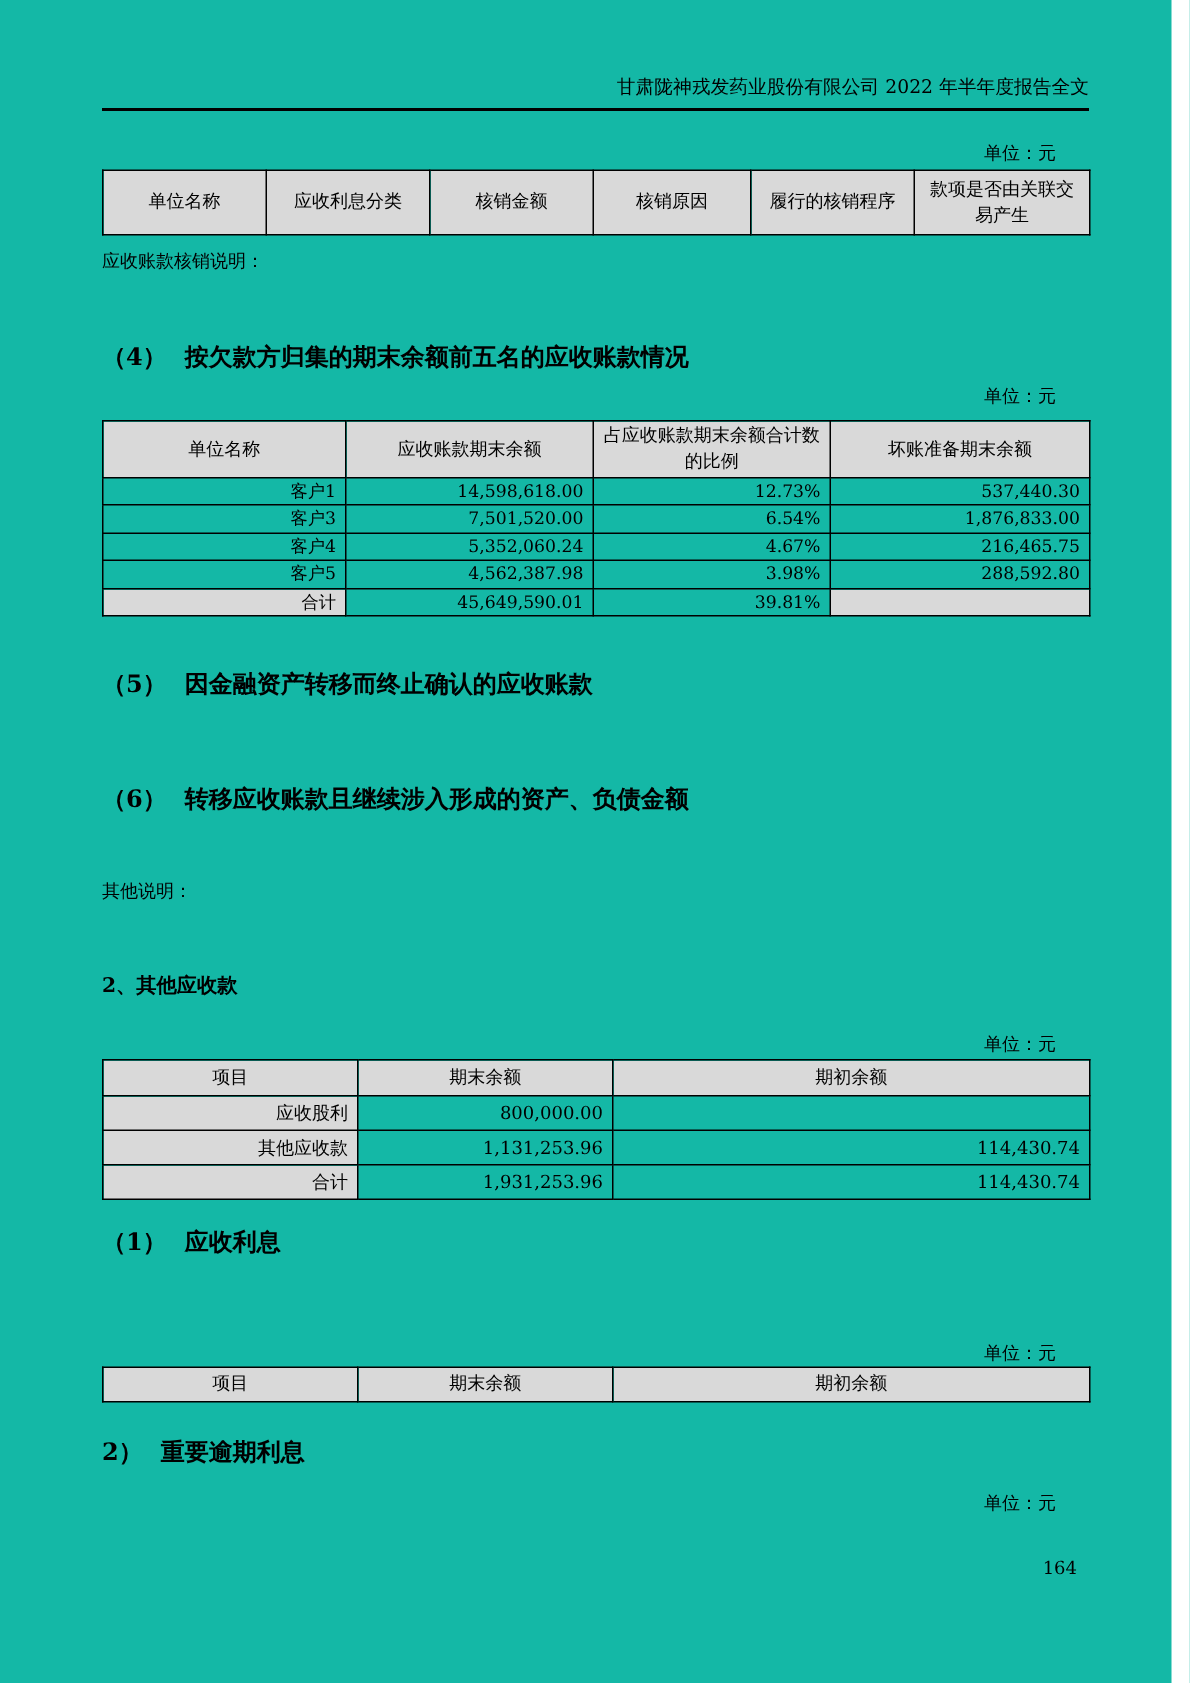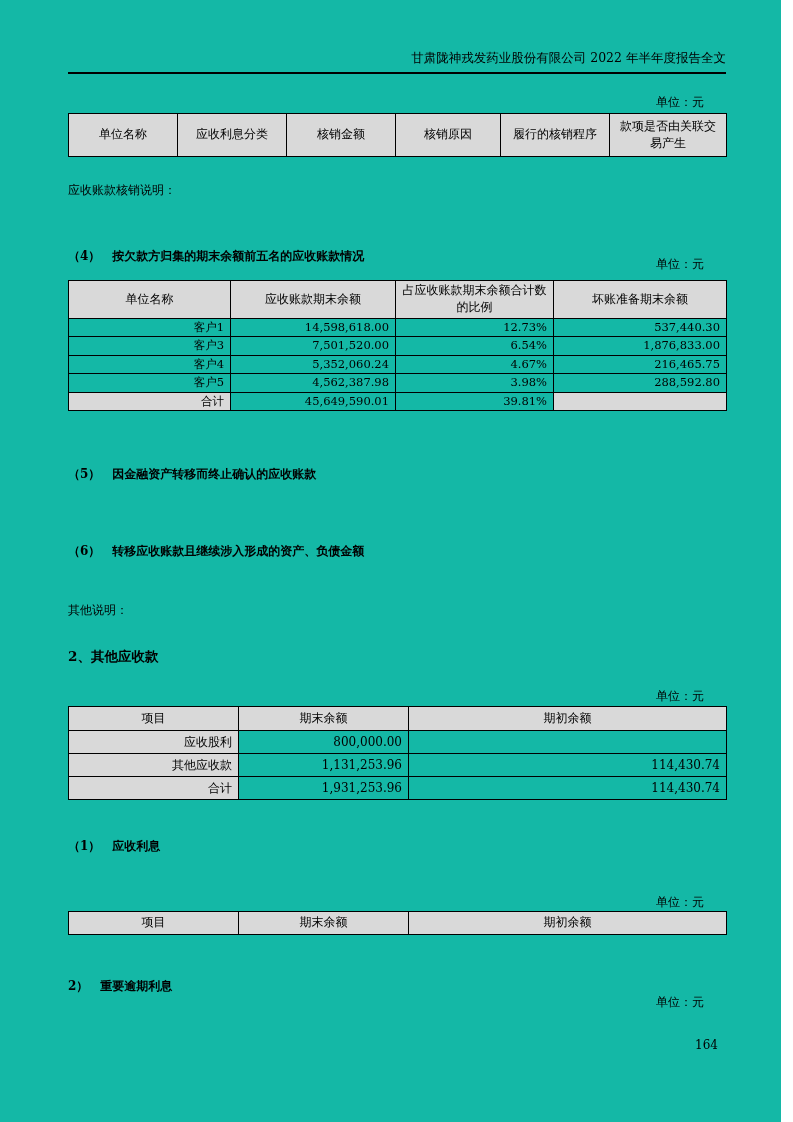--- a/index.html
+++ b/index.html
@@ -56,22 +56,22 @@
 
   
   .t1 td.hdr { height:40px; font-size:12px; }
   .t2 td.hdr { height:33px; }
   .t2 td.data { height:15.5px; font-size:11.5px; line-height:1; }
   .t3 td.hdr { height:21px; }
   .t3 td.data { height:20px; font-size:12px; }
   .t4 td.hdr { height:20px; }
 
   
-  .plain-note { font-size:12px;margin-top:16px; }
-  .heading { font-size:12px; font-weight:bold;margin-top:20px; }
+  .plain-note { font-size:12px; }
+  .heading { font-size:16px; font-weight:bold; }
   .heading .num { margin-right:12px; }
   .heading2 { font-size:13.5px; font-weight:bold; }
   .page-number { text-align:right; font-size:12px; padding-right:8px; box-sizing:border-box; }
 </style>
 </head>
 <body>
 
 <div class="page">
 
   <div class="abs doc-header">

